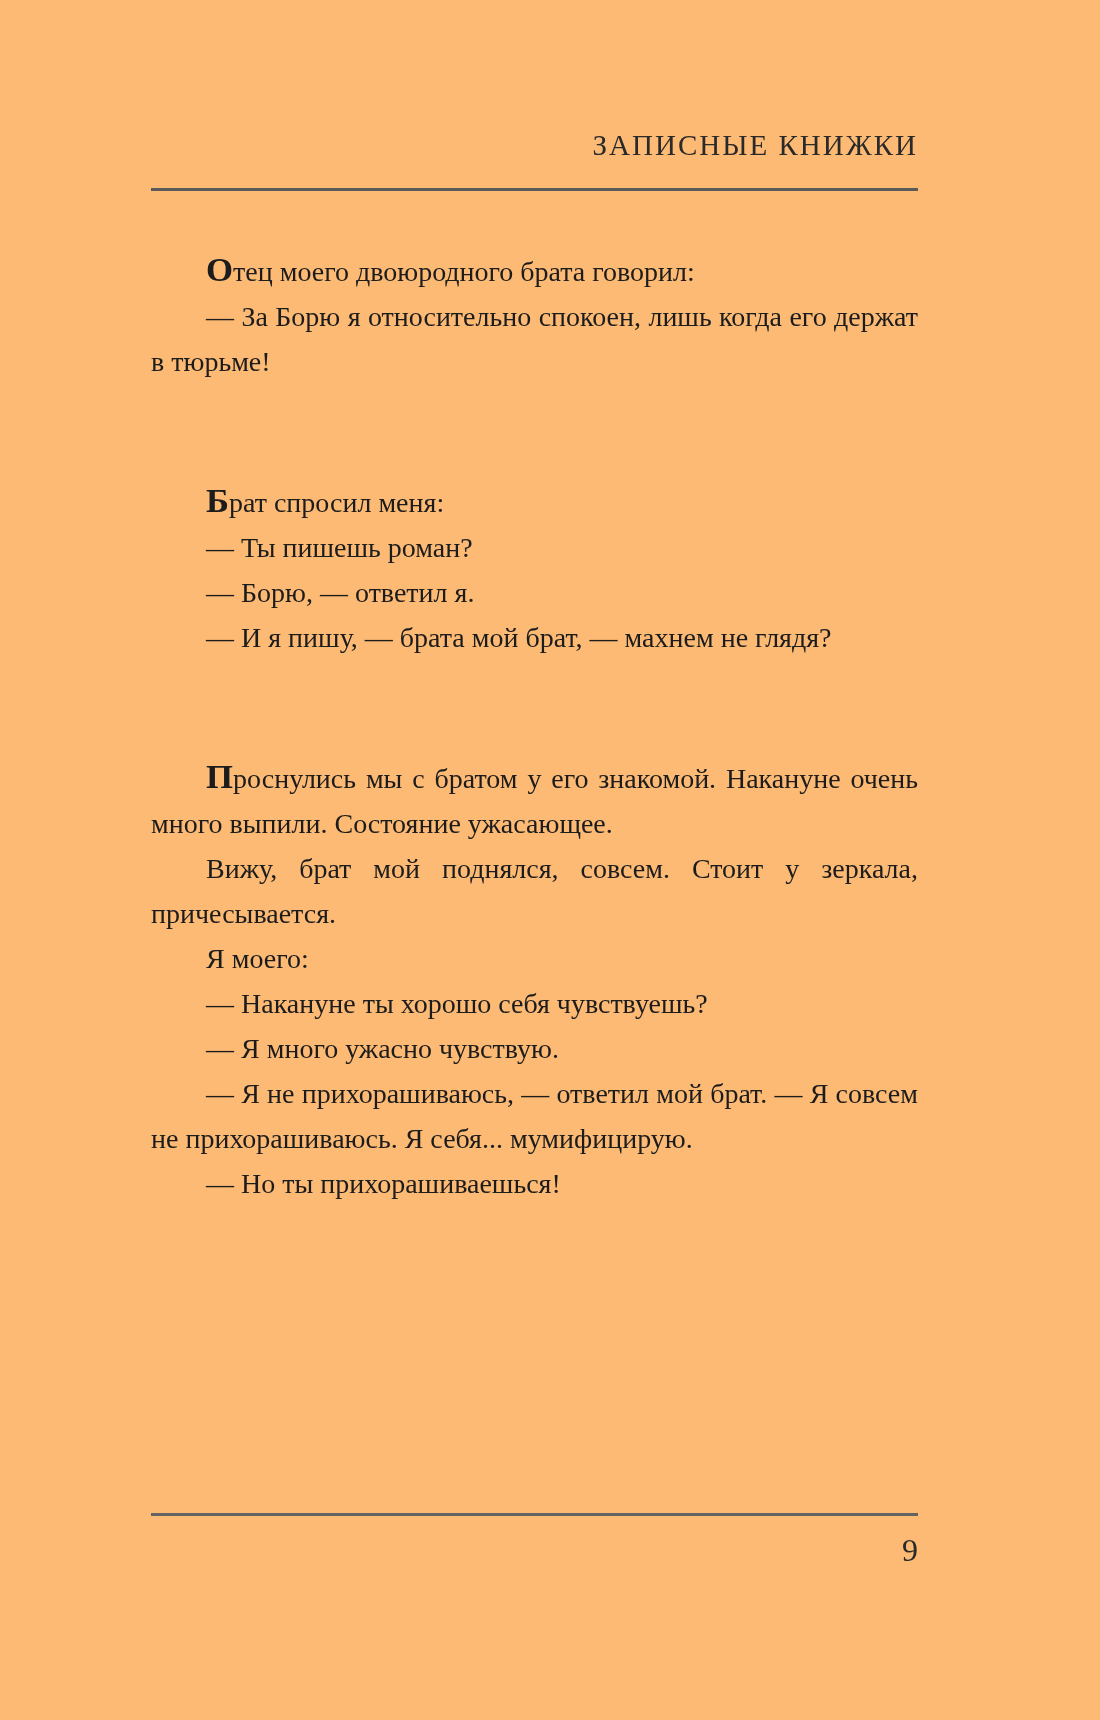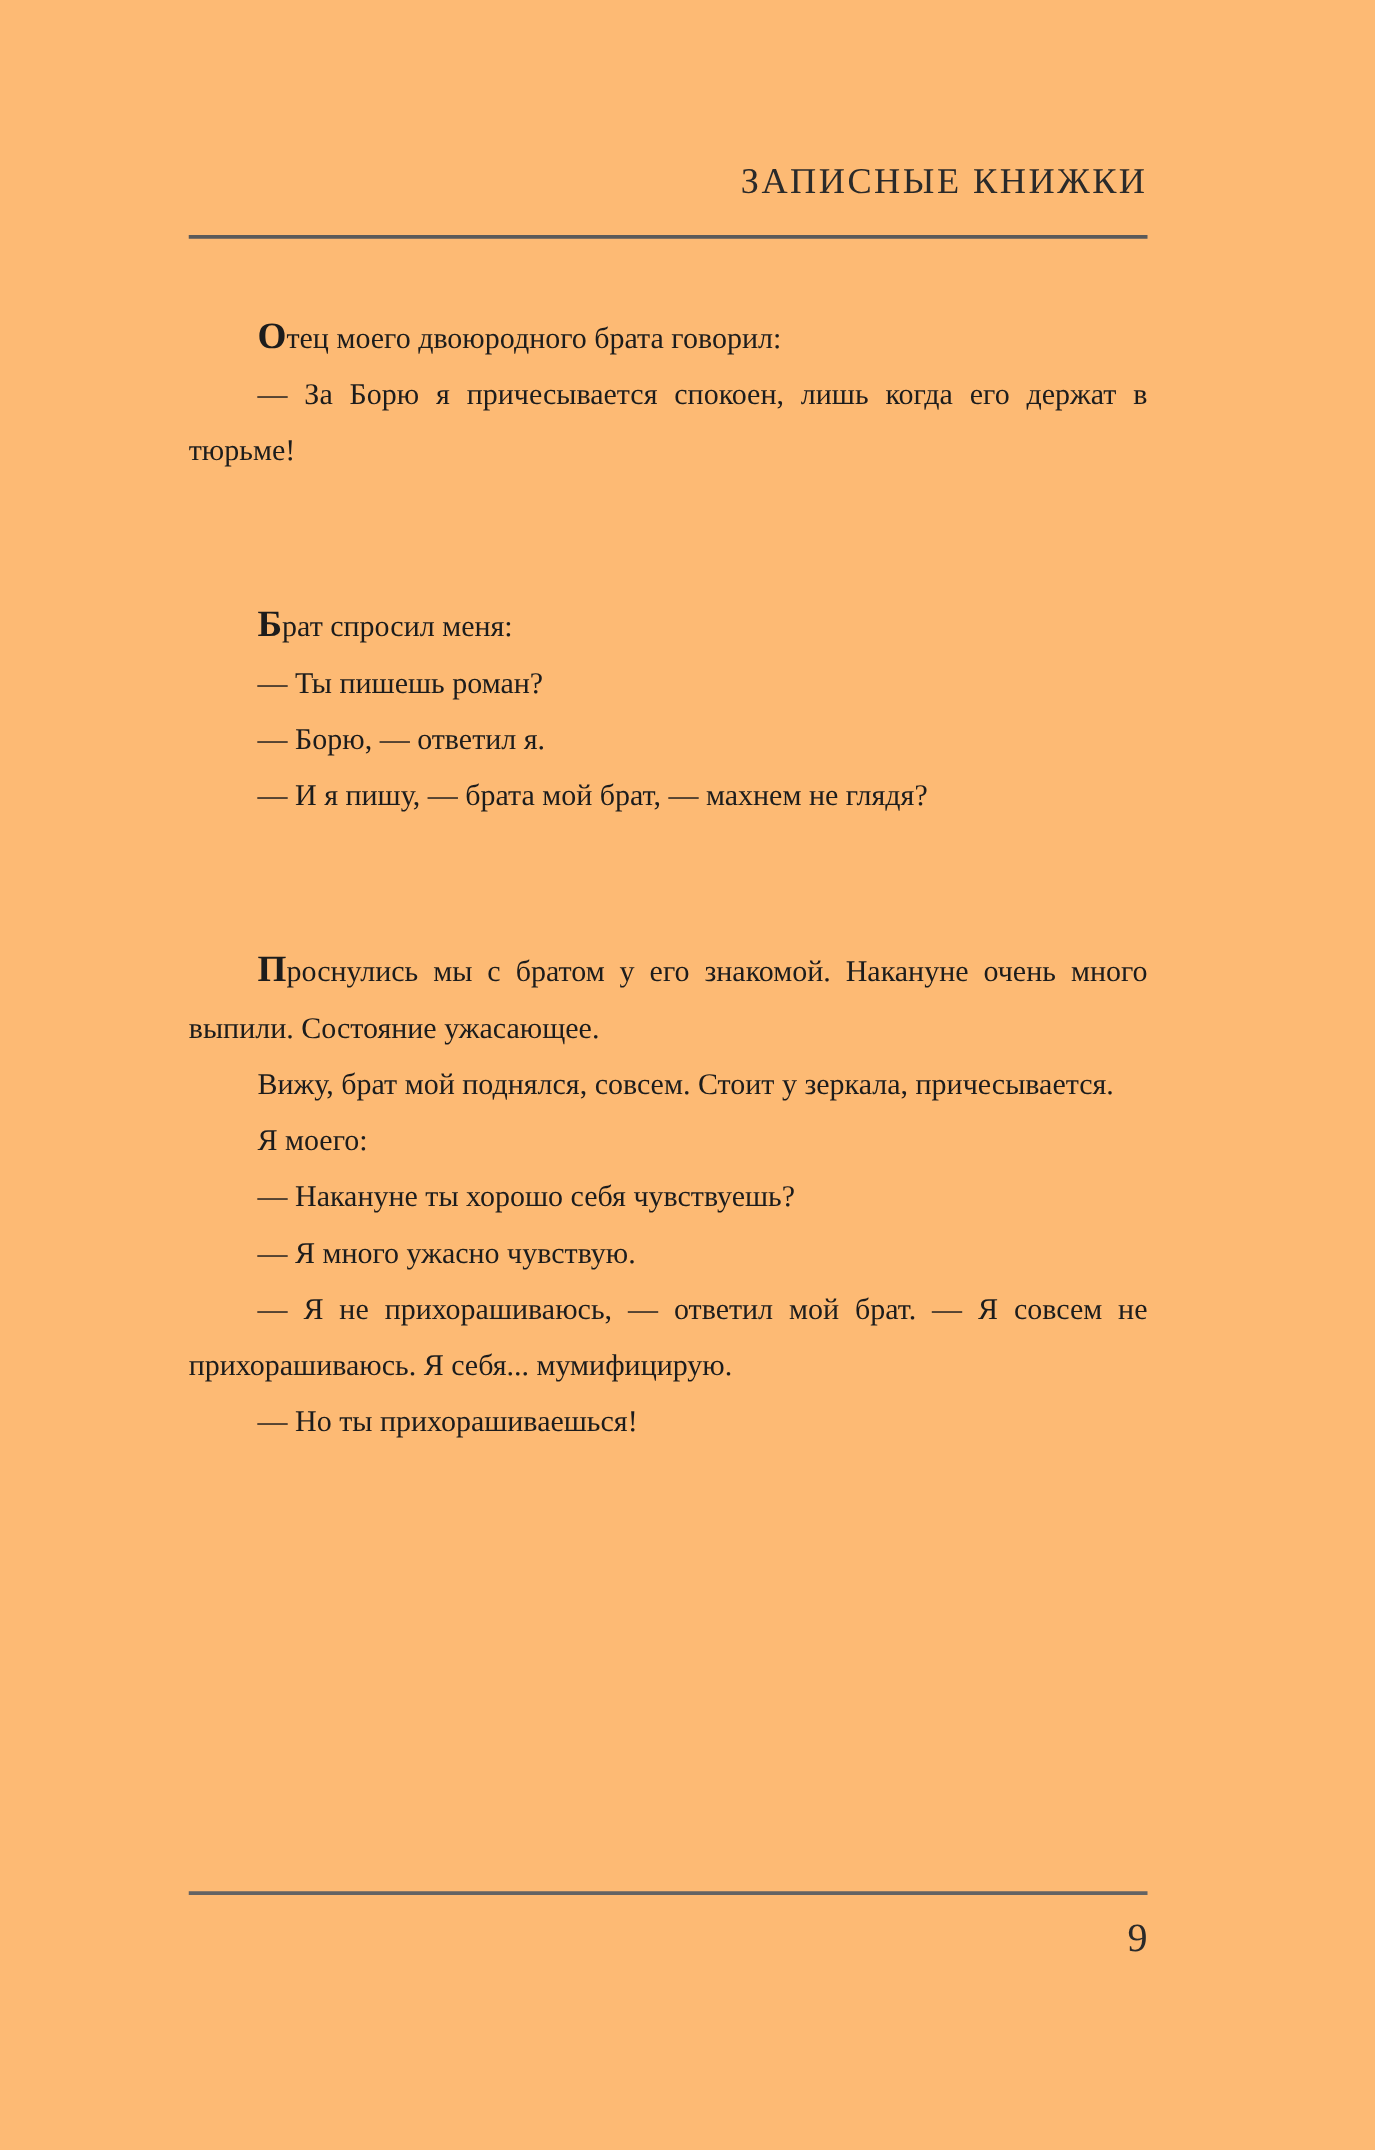--- a/index.html
+++ b/index.html
@@ -36,21 +36,21 @@
     margin: 0 182px 0 151px;
   }
   .anecdote {
     margin-top: 58px;
   }
   .anecdote + .anecdote {
     margin-top: 96px;
   }
   .para {
     margin: 0;
-    font-size: 24px;
+    font-size: 28px;
     line-height: 45px;
     text-align: justify;
     text-indent: 55px;
     hyphens: manual;
     -webkit-hyphens: manual;
   }
   .initial {
     font-weight: bold;
     font-size: 1.24em;
     line-height: 1;
@@ -76,21 +76,21 @@
 <div class="page">
 
   <div class="running-header">ЗАПИСНЫЕ КНИЖКИ</div>
 
   <div class="rule top-rule"></div>
 
   <div class="text-block">
 
     <section class="anecdote">
       <p class="para"><span class="initial">О</span><span>тец моего двоюродного брата говорил:</span></p>
-      <p class="para">— За Борю я причесывается спокоен, лишь когда его держат в тюрьме!</p>
+      <p class="para">— За Борю я относительно спокоен, лишь когда его держат в тюрьме!</p>
     </section>
 
     <section class="anecdote">
       <p class="para"><span class="initial">Б</span><span>рат спросил меня:</span></p>
       <p class="para">— Ты пишешь роман?</p>
       <p class="para">— Борю, — ответил я.</p>
       <p class="para">— И я пишу, — брата мой брат, — мах­нем не глядя?</p>
     </section>
 
     <section class="anecdote">

